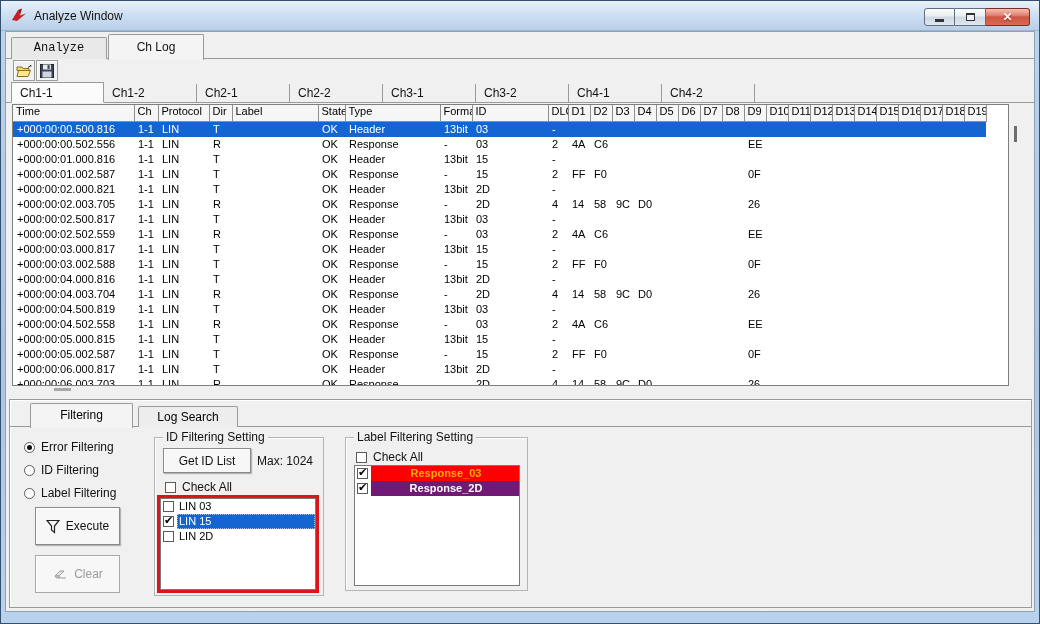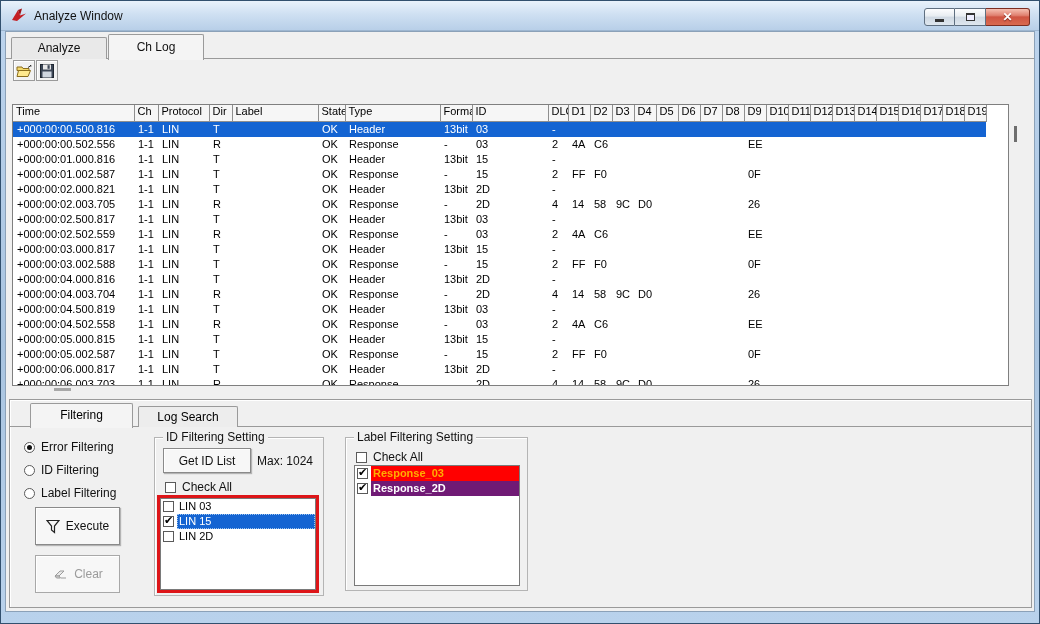--- a/index.html
+++ b/index.html
@@ -66,21 +66,21 @@
   .radio.checked::after{content:"";position:absolute;left:2px;top:2px;width:5px;height:5px;
     border-radius:50%;background:#111;}
   .btn{position:absolute;font-size:12px;color:#111;background:#f7f7f7;border:1px solid #8a8a8a;
     box-shadow:inset 1px 1px 0 #ffffff,1px 1px 1px rgba(0,0,0,.25);
     display:flex;align-items:center;justify-content:center;gap:6px;}
   .btn.disabled{color:#9b9b9b;border-color:#a8a8a8;box-shadow:inset 1px 1px 0 #ffffff;}
   .btn-execute{left:25px;top:107px;width:85px;height:38px;}
   .btn-clear{left:25px;top:155px;width:85px;height:38px;}
   .groupbox{position:absolute;border:1px solid #b4b4b4;box-shadow:inset 1px 1px 0 #fff;}
   .gb-id{left:144px;top:37px;width:170px;height:159px;}
-  .gb-label{left:335px;top:37px;width:183px;height:154px;}
+  .gb-label{left:335px;top:37px;width:183px;height:154px;text-align:center;}
   .gb-title{position:absolute;left:8px;top:-8px;background:#f0f0f0;font-size:12px;color:#111;padding:0 3px;}
   .btn-getid{left:8px;top:10px;width:88px;height:25px;justify-content:center;}
   .max-label{position:absolute;left:102px;top:16px;font-size:12px;color:#111;}
   .checkline{position:absolute;display:flex;align-items:center;font-size:12px;color:#111;}
   .cb{width:11px;height:11px;border:1px solid #5a5a5a;background:#fff;margin-right:6px;
     position:relative;flex:0 0 auto;}
   .cb.checked::after{content:"\2714";position:absolute;left:0px;top:-3px;font-size:11px;color:#000;}
   .red-box{position:absolute;left:2px;top:57px;width:162px;height:98px;border:3px solid #dd1518;padding-left:32px;}
   .flist{position:absolute;background:#fff;border:1px solid #7a7a7a;overflow:hidden;}
   .flist.idl{left:0;top:0;width:156px;height:92px;}
@@ -113,21 +113,21 @@
         </div>
       <div class="win-btn close">
           <span class="glyph-close">✕</span>
         </div>
     </div>
   </div>
 
   <div class="wbody">
 
     <div class="main-tabs" id="main-tabs">
-        <div class="mtab" style="left: 5px;">Analyze</div>
+        <div class="mtab" style="left: 5px; font-family: Liberation Mono, monospace;">Analyze</div>
         <div class="mtab active" style="left: 102px;">Ch Log</div>
       </div>
 
     <div class="toolbar">
       <button class="tool-btn">
         <span>
           <svg width="17" height="14" viewBox="0 0 17 14">
             <path d="M1 3 h5 l1 1.5 h6 v2 H1 Z" fill="#f4d96c" stroke="#8a6d1d" stroke-width="1"></path>
             <path d="M2.5 6.5 h12 l-2.5 6 H1 Z" fill="#ffe98e" stroke="#8a6d1d" stroke-width="1"></path>
             <path d="M12 3.5 l3-2 m0 0 l-1 0 m1 0 l0 1" stroke="#333" stroke-width="1" fill="none"></path>
@@ -139,20 +139,30 @@
           <svg width="14" height="14" viewBox="0 0 14 14">
             <rect x="0.5" y="0.5" width="13" height="13" fill="#3c4656" stroke="#1e2630"></rect>
             <rect x="3" y="0.5" width="8" height="5" fill="#e8e8e8"></rect>
             <rect x="7.5" y="1.2" width="2.2" height="3.6" fill="#3c4656"></rect>
             <rect x="2.5" y="7.5" width="9" height="6" fill="#cfd6df"></rect>
           </svg>
         </span>
       </button>
     </div>
 
+    <div class="ch-tabs" id="ch-tabs">
+        <div class="ctab active" style="left: 5px; width: 93px;">Ch1-1</div>
+        <div class="ctab" style="left: 98px; width: 93px;">Ch1-2</div>
+        <div class="ctab" style="left: 191px; width: 93px;">Ch2-1</div>
+        <div class="ctab" style="left: 284px; width: 93px;">Ch2-2</div>
+        <div class="ctab" style="left: 377px; width: 93px;">Ch3-1</div>
+        <div class="ctab" style="left: 470px; width: 93px;">Ch3-2</div>
+        <div class="ctab" style="left: 563px; width: 93px;">Ch4-1</div>
+        <div class="ctab" style="left: 656px; width: 93px;">Ch4-2</div>
+      </div>
 
     <div class="table-wrap">
       <table class="log" id="log-table">
           <colgroup>
             <col style="width: 121px;">
             <col style="width: 24px;">
             <col style="width: 51px;">
             <col style="width: 23px;">
             <col style="width: 86px;">
             <col style="width: 27px;">

